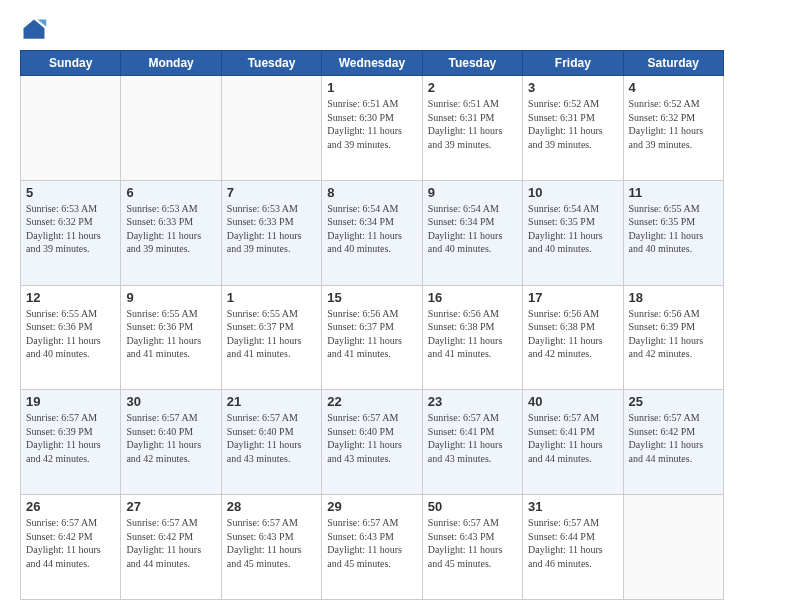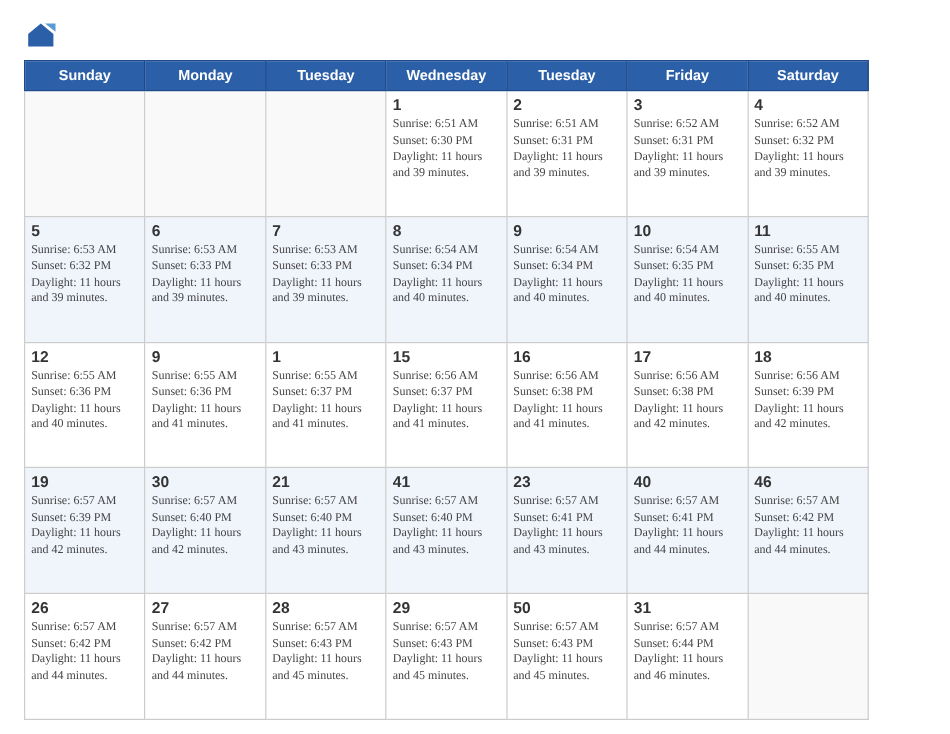--- a/index.html
+++ b/index.html
@@ -284,42 +284,42 @@
 and 42 minutes.</div>
           </td>
           <td>
             <div class="day-number">21</div>
             <div class="cell-info" style="white-space: pre-line;">Sunrise: 6:57 AM
 Sunset: 6:40 PM
 Daylight: 11 hours
 and 43 minutes.</div>
           </td>
           <td>
-            <div class="day-number">41</div>
+            <div class="day-number">22</div>
             <div class="cell-info" style="white-space: pre-line;">Sunrise: 6:57 AM
 Sunset: 6:40 PM
 Daylight: 11 hours
 and 43 minutes.</div>
           </td>
           <td>
             <div class="day-number">23</div>
             <div class="cell-info" style="white-space: pre-line;">Sunrise: 6:57 AM
 Sunset: 6:41 PM
 Daylight: 11 hours
 and 43 minutes.</div>
           </td>
           <td>
             <div class="day-number">40</div>
             <div class="cell-info" style="white-space: pre-line;">Sunrise: 6:57 AM
 Sunset: 6:41 PM
 Daylight: 11 hours
 and 44 minutes.</div>
           </td>
           <td>
-            <div class="day-number">46</div>
+            <div class="day-number">25</div>
             <div class="cell-info" style="white-space: pre-line;">Sunrise: 6:57 AM
 Sunset: 6:42 PM
 Daylight: 11 hours
 and 44 minutes.</div>
           </td>
         </tr>
         <tr>
           <td>
             <div class="day-number">26</div>
             <div class="cell-info" style="white-space: pre-line;">Sunrise: 6:57 AM

